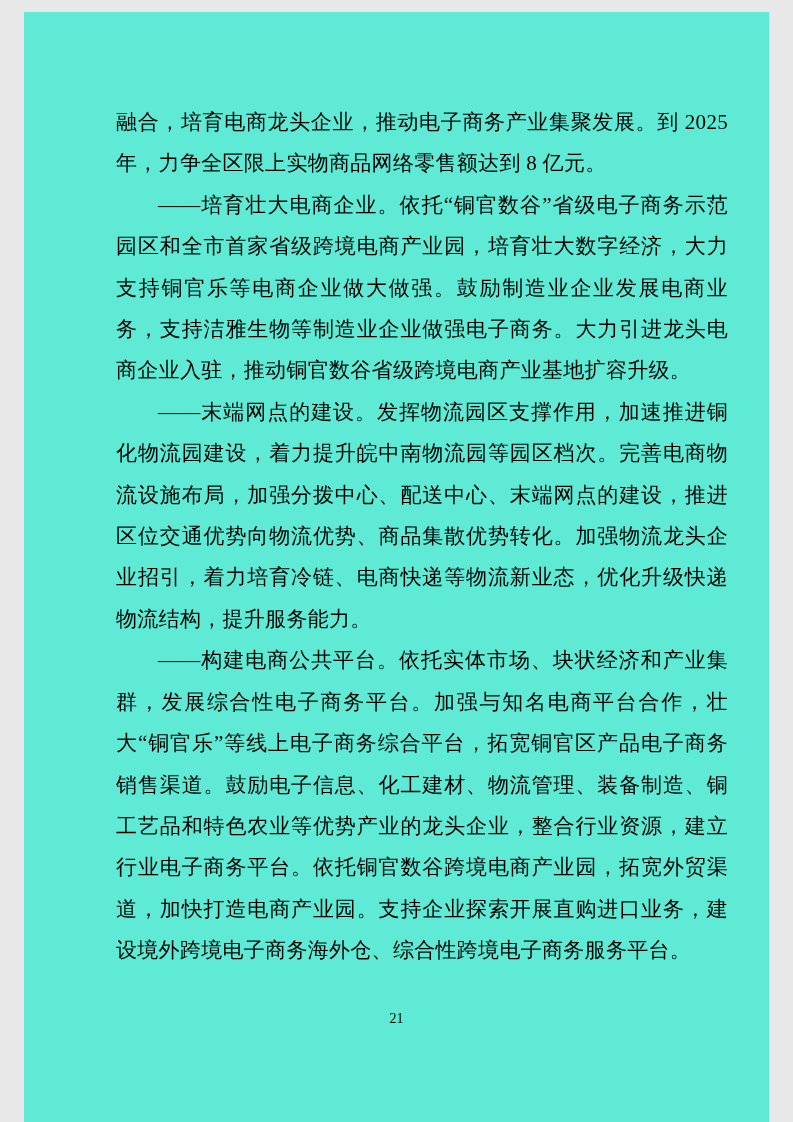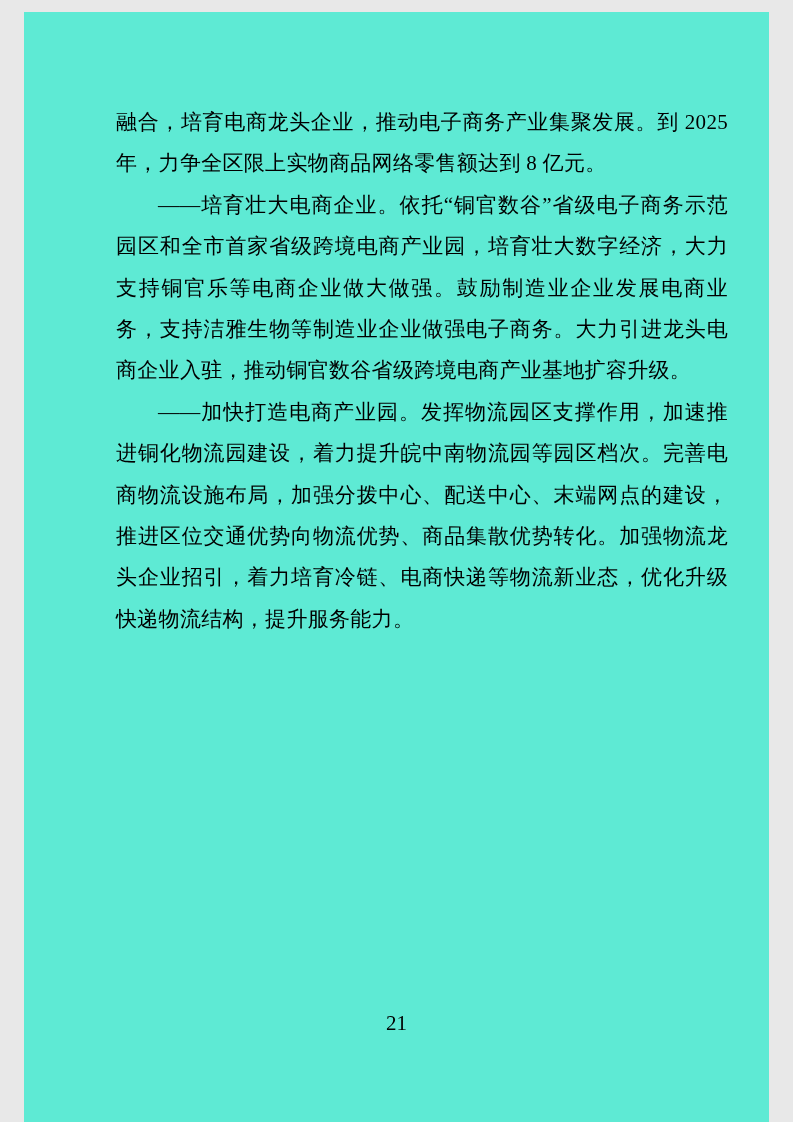--- a/index.html
+++ b/index.html
@@ -27,27 +27,28 @@
   }
   .para { margin: 0; }
   .para.indented { text-indent: 42px; }
   .lead { font-weight: normal; }
   .page-number {
     position: absolute;
     top: 999px;
     left: 0;
     width: 100%;
     text-align: center;
-    font-size: 21px;
+    font-size: 14px;
     color: #000000;
   }
 </style>
 </head>
 <body>
 
 <div class="page">
   <div class="content">
     <p class="para"><span class="lead"></span><span>融合，培育电商龙头企业，推动电子商务产业集聚发展。到 2025 年，力争全区限上实物商品网络零售额达到 8 亿元。</span></p>
     <p class="para indented"><span class="lead">——培育壮大电商企业</span><span>。依托“铜官数谷”省级电子商务示范园区和全市首家省级跨境电商产业园，培育壮大数字经济，大力支持铜官乐等电商企业做大做强。鼓励制造业企业发展电商业务，支持洁雅生物等制造业企业做强电子商务。大力引进龙头电商企业入驻，推动铜官数谷省级跨境电商产业基地扩容升级。</span></p>
-    <p class="para indented"><span class="lead">——加快打造电商产业园</span><span>。发挥物流园区支撑作用，加速推进铜化物流园建设，着力提升皖中南物流园等园区档次。完善电商物流设施布局，加强分拨中心、配送中心、末端网点的建设，推进区位交通优势向物流优势、商品集散优势转化。加强物流龙头企业招引，着力培育冷链、电商快递等物流新业态，优化升级快递物流结构，提升服务能力。</span></p>
+    <p class="para indented"><span class="lead">——末端网点的建设</span><span>。发挥物流园区支撑作用，加速推进铜化物流园建设，着力提升皖中南物流园等园区档次。完善电商物流设施布局，加强分拨中心、配送中心、末端网点的建设，推进区位交通优势向物流优势、商品集散优势转化。加强物流龙头企业招引，着力培育冷链、电商快递等物流新业态，优化升级快递物流结构，提升服务能力。</span></p>
+    <p class="para indented"><span class="lead">——构建电商公共平台</span><span>。依托实体市场、块状经济和产业集群，发展综合性电子商务平台。加强与知名电商平台合作，壮大“铜官乐”等线上电子商务综合平台，拓宽铜官区产品电子商务销售渠道。鼓励电子信息、化工建材、物流管理、装备制造、铜工艺品和特色农业等优势产业的龙头企业，整合行业资源，建立行业电子商务平台。依托铜官数谷跨境电商产业园，拓宽外贸渠道，加快打造电商产业园。支持企业探索开展直购进口业务，建设境外跨境电子商务海外仓、综合性跨境电子商务服务平台。</span></p>
   </div>
   <div class="page-number">21</div>
 </div>
 
 </body></html>

